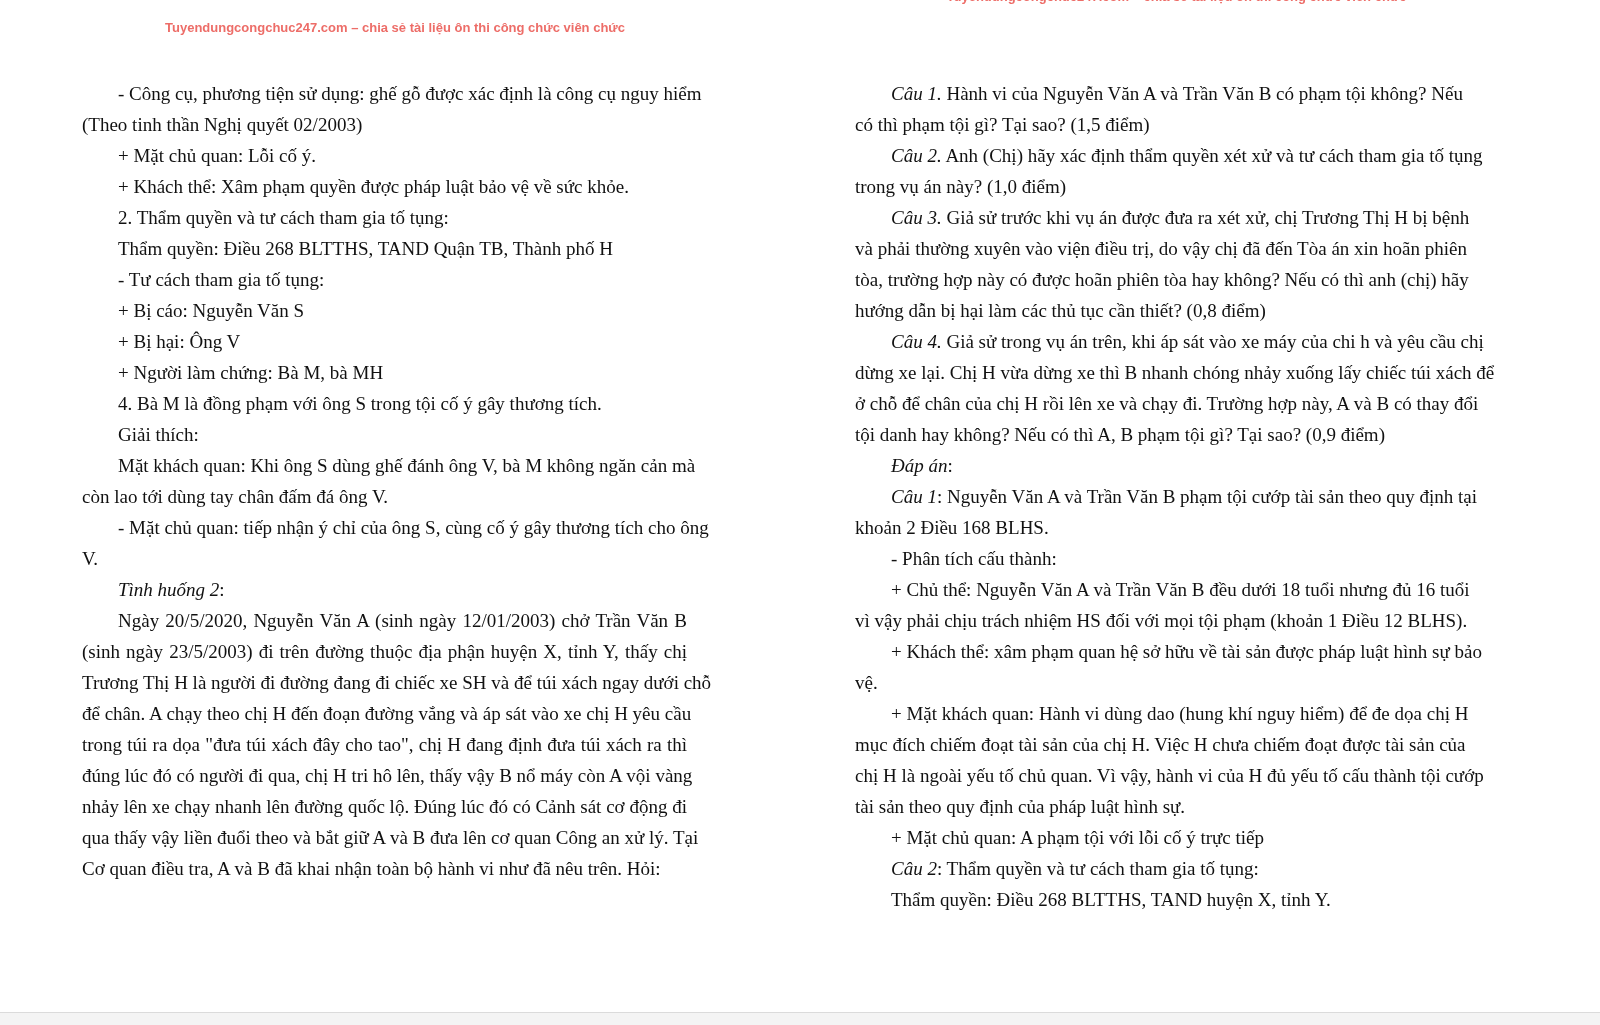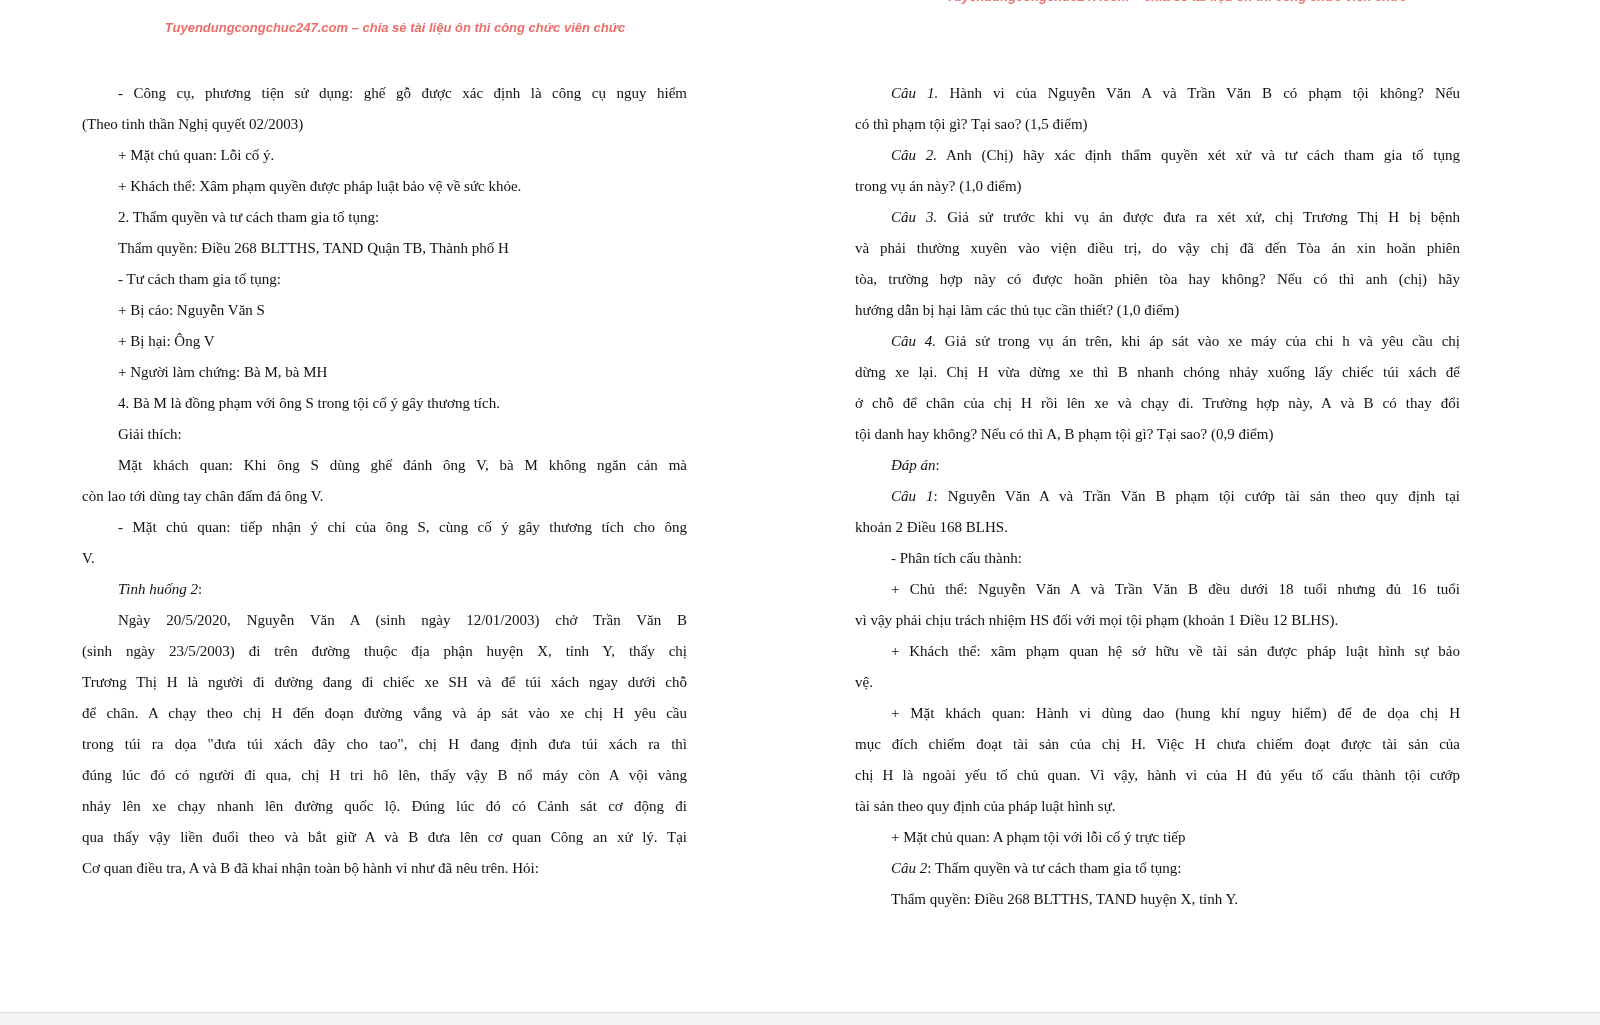--- a/index.html
+++ b/index.html
@@ -16,28 +16,28 @@
   .page-left{left:0;width:790px;}
   .page-right{left:780px;width:793px;}
   .divider{position:absolute;top:0;left:790px;width:17px;height:1012px;
            background:var(--divider);
            border-left:1px solid #d6d6d6;border-right:1px solid #d6d6d6;
            box-shadow:inset 2px 0 3px -1px rgba(0,0,0,0.08), inset -2px 0 3px -1px rgba(0,0,0,0.08);}
   .bottom-strip{position:absolute;left:0;top:1012px;width:1600px;height:13px;
                 background:var(--appbg);border-top:1px solid #dbdbdb;}
   .watermark{position:absolute;left:0;right:0;text-align:center;
              font-family:"Liberation Sans","DejaVu Sans",sans-serif;
-             font-weight:bold;font-style:italic;font-size:13px;line-height:16px;
+             font-weight:bold;font-size:13px;line-height:16px;
              color:var(--wm);}
   .wm-left{top:20px;}
   .wm-right{top:-11px;}
   .textblock{position:absolute;top:78px;width:605px;}
   .tb-left{left:82px;}
   .tb-right{left:75px;}
-  .line{height:31px;line-height:31px;font-size:15px;white-space:nowrap;
+  .line{height:31px;line-height:31px;font-size:19px;white-space:nowrap;
         text-align:left;}
   .line.ind{padding-left:36px;}
   .line.just{text-align:justify;text-align-last:justify;text-justify:inter-word;}
   .line span.i{font-style:italic;}
   .line span.bi{font-style:italic;font-weight:normal;}
 </style>
 </head>
 <body>
 
 <div class="canvas">
@@ -79,21 +79,21 @@
   <div class="page page-right">
     <div class="watermark wm-right">Tuyendungcongchuc247.com – chia sẻ tài liệu ôn thi công chức viên chức</div>
     <div class="textblock tb-right">
         <div class="line ind just"><span class="i">Câu 1.</span><span> Hành vi của Nguyễn Văn A và Trần Văn B có phạm tội không? Nếu</span></div>
         <div class="line"><span>có thì phạm tội gì? Tại sao? (1,5 điểm)</span></div>
         <div class="line ind just"><span class="i">Câu 2.</span><span> Anh (Chị) hãy xác định thẩm quyền xét xử và tư cách tham gia tố tụng</span></div>
         <div class="line"><span>trong vụ án này? (1,0 điểm)</span></div>
         <div class="line ind just"><span class="i">Câu 3.</span><span> Giả sử trước khi vụ án được đưa ra xét xử, chị Trương Thị H bị bệnh</span></div>
         <div class="line just"><span>và phải thường xuyên vào viện điều trị, do vậy chị đã đến Tòa án xin hoãn phiên</span></div>
         <div class="line just"><span>tòa, trường hợp này có được hoãn phiên tòa hay không? Nếu có thì anh (chị) hãy</span></div>
-        <div class="line"><span>hướng dẫn bị hại làm các thủ tục cần thiết? (1,0 điểm)</span></div>
+        <div class="line"><span>hướng dẫn bị hại làm các thủ tục cần thiết? (0,8 điểm)</span></div>
         <div class="line ind just"><span class="i">Câu 4.</span><span> Giả sử trong vụ án trên, khi áp sát vào xe máy của chi h và yêu cầu chị</span></div>
         <div class="line just"><span>dừng xe lại. Chị H vừa dừng xe thì B nhanh chóng nhảy xuống lấy chiếc túi xách để</span></div>
         <div class="line just"><span>ở chỗ để chân của chị H rồi lên xe và chạy đi. Trường hợp này, A và B có thay đổi</span></div>
         <div class="line"><span>tội danh hay không? Nếu có thì A, B phạm tội gì? Tại sao? (0,9 điểm)</span></div>
         <div class="line ind"><span class="i">Đáp án</span><span>:</span></div>
         <div class="line ind just"><span class="i">Câu 1</span><span>: Nguyễn Văn A và Trần Văn B phạm tội cướp tài sản theo quy định tại</span></div>
         <div class="line"><span>khoản 2 Điều 168 BLHS.</span></div>
         <div class="line ind"><span>- Phân tích cấu thành:</span></div>
         <div class="line ind just"><span>+ Chủ thể: Nguyễn Văn A và Trần Văn B đều dưới 18 tuổi nhưng đủ 16 tuổi</span></div>
         <div class="line"><span>vì vậy phải chịu trách nhiệm HS đối với mọi tội phạm (khoản 1 Điều 12 BLHS).</span></div>

